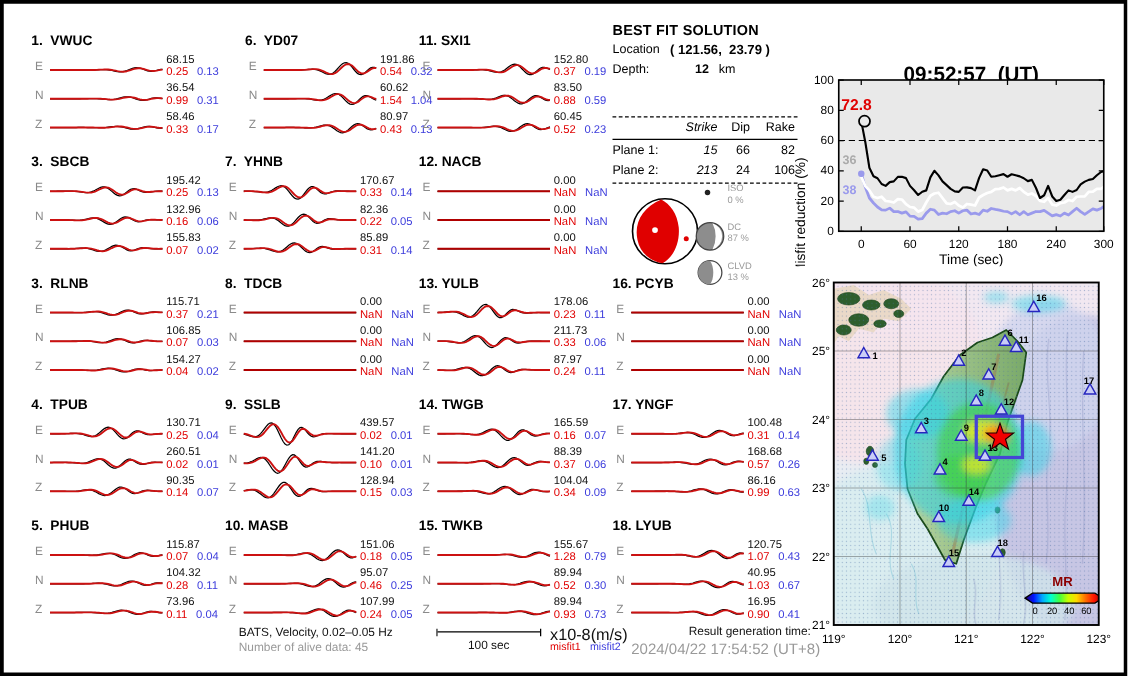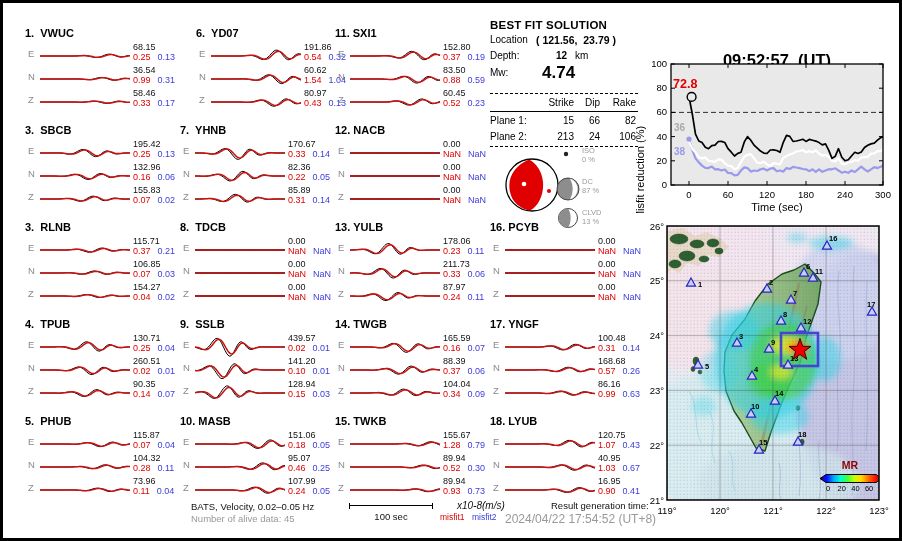--- a/index.html
+++ b/index.html
@@ -20,40 +20,40 @@
   .sol-title{position:absolute;top:0;left:0;font-size:11.5px;font-weight:bold;letter-spacing:.2px;}
   .sol-row{position:absolute;left:0;width:160px;height:13px;}
   .sol-loc{position:absolute;left:46px;top:0;font-weight:bold;font-size:10.5px;white-space:pre;}
   .sol-d1{position:absolute;left:66px;top:0;font-weight:bold;}
   .sol-d2{position:absolute;left:85px;top:0;}
   .mw-val{position:absolute;left:52px;top:-4px;font-size:17px;font-weight:bold;}
   .dashline{position:absolute;left:0;width:148px;border-top:1px dashed #000;}
   .solidline{position:absolute;left:0;width:148px;border-top:1px solid #000;}
   .tbl-row{position:absolute;left:0;display:flex;width:150px;}
   .tc0{width:48px;text-align:left;}
-  .tc1{width:36px;text-align:right;}
+  .tc1{width:36px;text-align:right;font-style:italic;}
   .tc2{width:26px;text-align:right;}
   .tc3{width:36px;text-align:right;}
   .bb{position:absolute;left:8px;top:136px;overflow:visible;}
   .dcmp-ic{position:absolute;overflow:visible;}
   .dcmp-t{position:absolute;left:92px;font-size:7.5px;color:#9a9a9a;line-height:9px;}
   
   .hdr{position:absolute;left:652px;top:5px;width:244px;text-align:center;font-size:16.5px;
        font-weight:bold;line-height:21px;color:#000;white-space:pre;}
   
   #misfit-plot{position:absolute;left:630px;top:52px;}
   #map-svg{position:absolute;left:646px;top:208px;}
   
   .f-bats{position:absolute;left:188px;top:498px;font-size:9.5px;color:#111;}
   .f-alive{position:absolute;left:188px;top:510px;font-size:9.5px;color:#999;}
   .f-sbar{position:absolute;left:346px;top:500px;width:84px;}
   .sb-line{position:relative;height:6px;border-left:1.5px solid #000;border-right:1.5px solid #000;}
   .sb-line::after{content:'';position:absolute;left:0;right:0;top:2px;border-top:1.3px solid #000;}
   .sb-label{text-align:center;font-size:9.5px;color:#111;margin-top:2px;}
-  .f-units{position:absolute;left:454px;top:497px;font-size:10px;color:#111;font-style:italic;}
+  .f-units{position:absolute;left:437px;top:497px;font-size:13px;color:#111;}
   .f-mis{position:absolute;left:437px;top:509px;font-size:8.5px;}
   .f-mis .m2{margin-left:5px;}
   .f-rlabel{position:absolute;left:502px;top:497px;font-size:9.5px;color:#111;padding-left:46px;}
   .f-rtime{position:absolute;left:502px;top:509px;font-size:12px;color:#999;}
 </style>
 </head>
 <body>
 
 <div class="page">
 
@@ -549,24 +549,20 @@
   <div class="solution">
     <div class="sol-title">BEST FIT SOLUTION</div>
     <div class="sol-row" style="top:15px">
       <span>Location</span>
       <span class="sol-loc">( 121.56,  23.79 )</span>
     </div>
     <div class="sol-row" style="top:31px">
       <span>Depth:</span>
       <span class="sol-d1">12</span>
       <span class="sol-d2">km</span>
-    </div>
-    <div class="sol-row" style="top:48px;height:20px">
-      <span>Mw:</span>
-      <span class="mw-val">4.74</span>
     </div>
     <div class="dashline" style="top:74px"></div>
     <div class="tbl-row" style="top:78px">
       <span class="tc0"></span>
       <span class="tc1">Strike</span>
       <span class="tc2">Dip</span>
       <span class="tc3">Rake</span>
     </div>
     <div class="solidline" style="top:92px"></div>
     <div class="tbl-row" style="top:96px">

